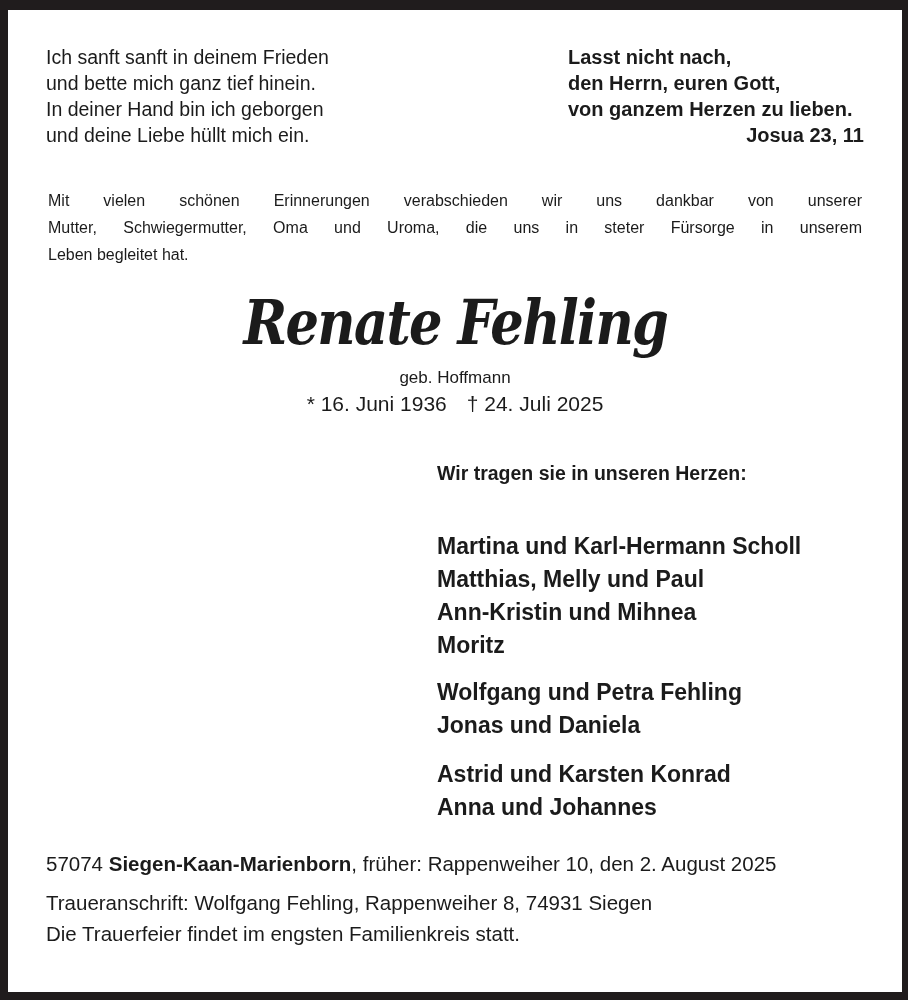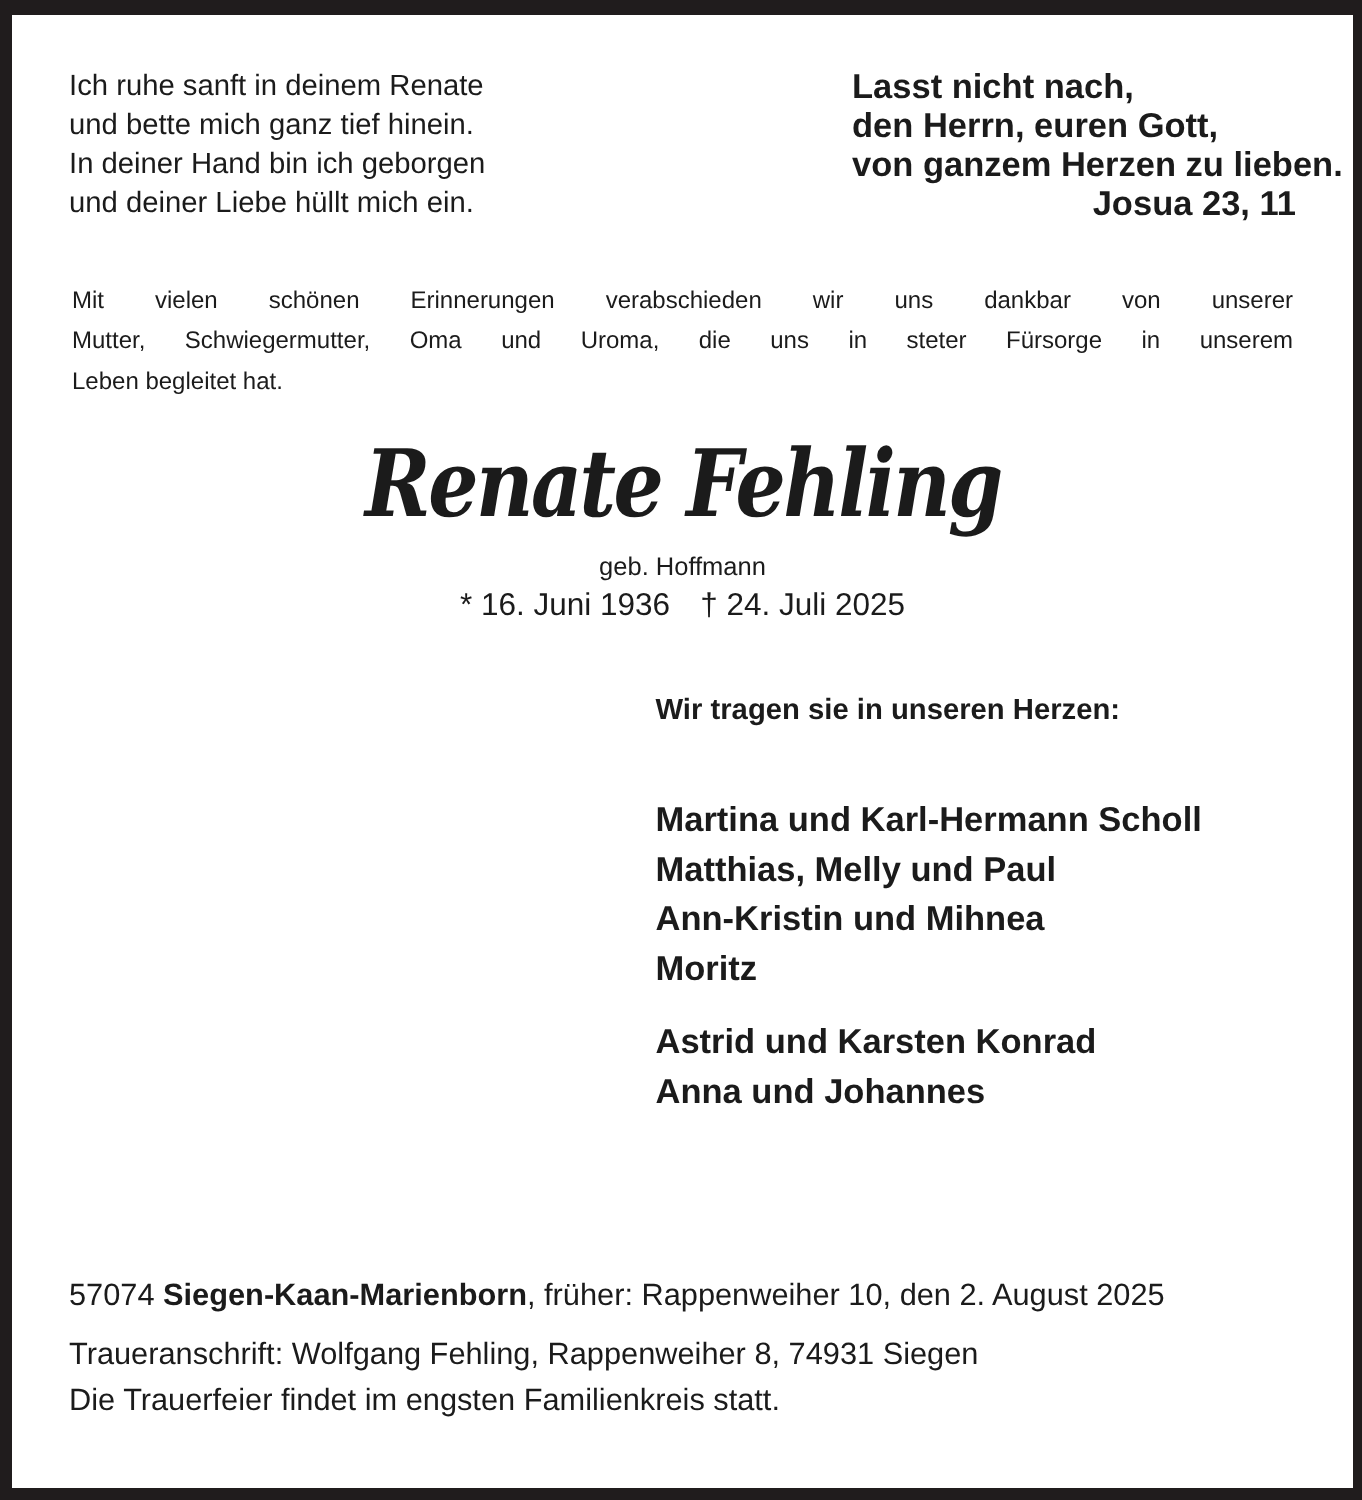--- a/index.html
+++ b/index.html
@@ -23,21 +23,21 @@
   
   .poem {
     position: absolute; left: 38px; top: 34px;
     font-size: 19.5px; line-height: 26px; font-weight: 400;
     white-space: nowrap;
   }
 
   
   .scripture {
     position: absolute; left: 560px; top: 34px; width: 296px;
-    font-size: 23px; line-height: 26px; font-weight: 700;
+    font-size: 20px; line-height: 26px; font-weight: 700;
     white-space: nowrap;
   }
   .scripture .ref { text-align: right; }
 
   
   .intro {
     position: absolute; left: 40px; top: 177px; width: 814px;
     font-size: 16px; line-height: 27px; font-weight: 400;
   }
   .intro .jline { text-align: justify; text-align-last: justify; }
@@ -83,24 +83,24 @@
   .footer-line.l3 { top: 910px; }
   .footer-line .b { font-weight: 700; }
 </style>
 </head>
 <body>
 
 <div class="notice">
   <div class="inner">
 
     <div class="poem">
-      <div>Ich ruhe sanft in deinem Renate</div>
+      <div>Ich sanft sanft in deinem Frieden</div>
       <div>und bette mich ganz tief hinein.</div>
       <div>In deiner Hand bin ich geborgen</div>
-      <div>und deiner Liebe hüllt mich ein.</div>
+      <div>und deine Liebe hüllt mich ein.</div>
     </div>
 
     <div class="scripture">
       <div>Lasst nicht nach,</div>
       <div>den Herrn, euren Gott,</div>
       <div>von ganzem Herzen zu lieben.</div>
       <div class="ref">Josua 23, 11</div>
     </div>
 
     <div class="intro">
@@ -122,20 +122,24 @@
     <div class="mourners">
       <div class="mourners-header">Wir tragen sie in unseren Herzen:</div>
 
       <div class="mourner-group g1">
         <div>Martina und Karl-Hermann Scholl</div>
         <div>Matthias, Melly und Paul</div>
         <div>Ann-Kristin und Mihnea</div>
         <div>Moritz</div>
       </div>
 
+      <div class="mourner-group g2">
+        <div>Wolfgang und Petra Fehling</div>
+        <div>Jonas und Daniela</div>
+      </div>
 
       <div class="mourner-group g3">
         <div>Astrid und Karsten Konrad</div>
         <div>Anna und Johannes</div>
       </div>
     </div>
 
     <div class="footer-line l1">
       <span>57074 </span><span class="b">Siegen-Kaan-Marienborn</span><span>, früher: Rappenweiher 10, den 2. August 2025</span>
     </div>

